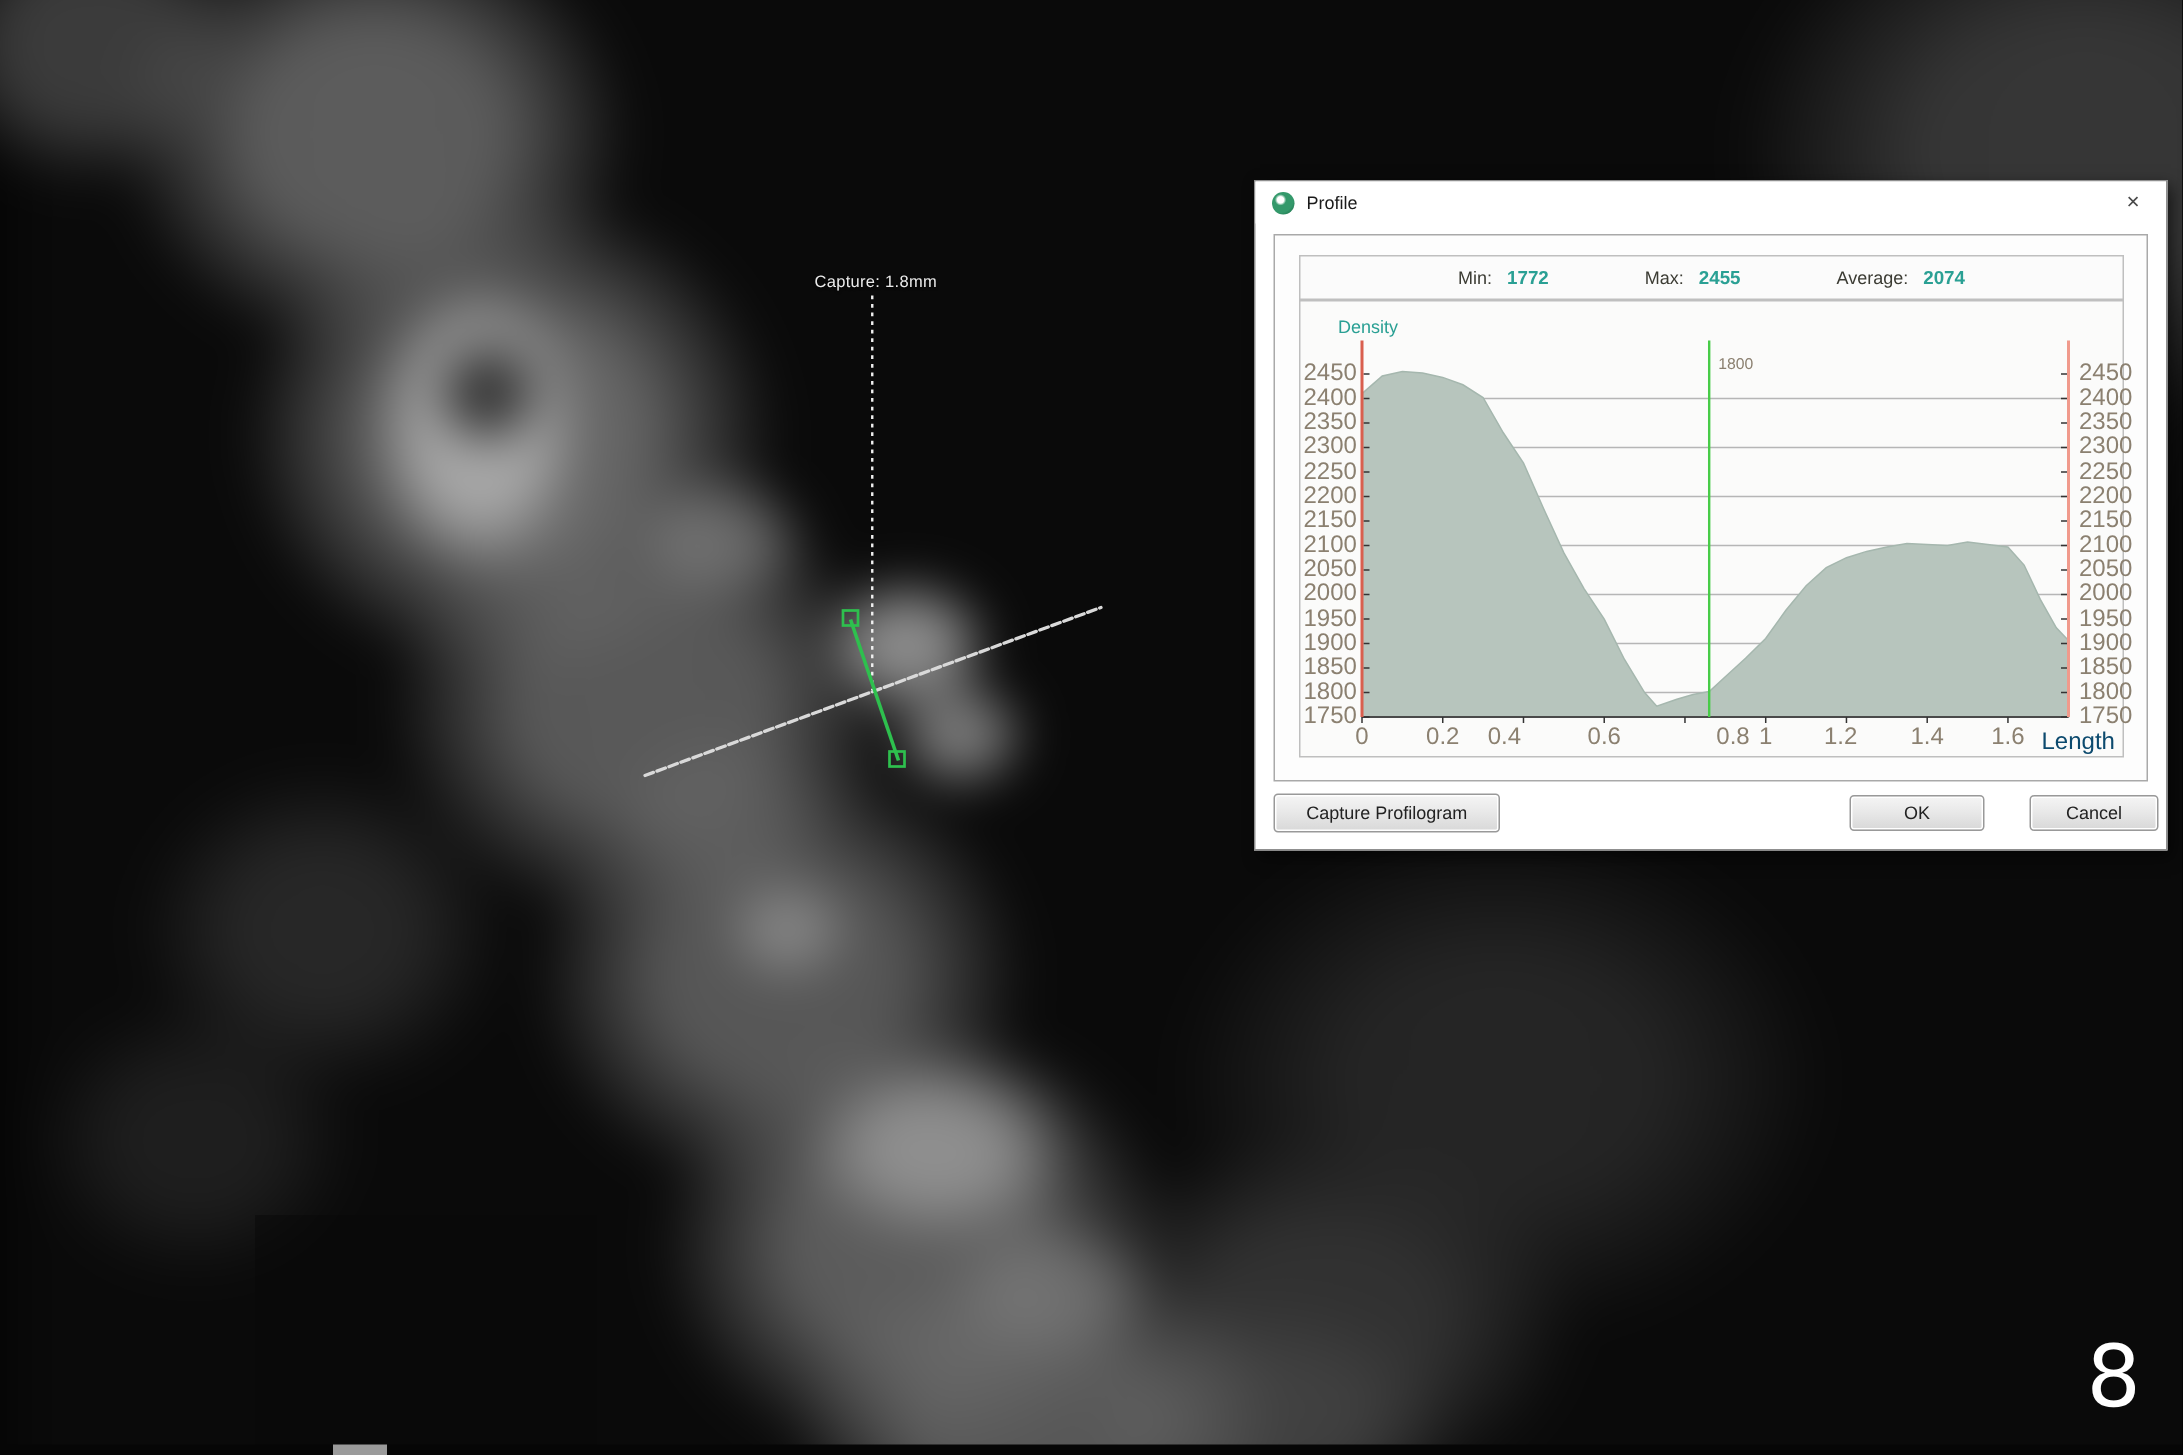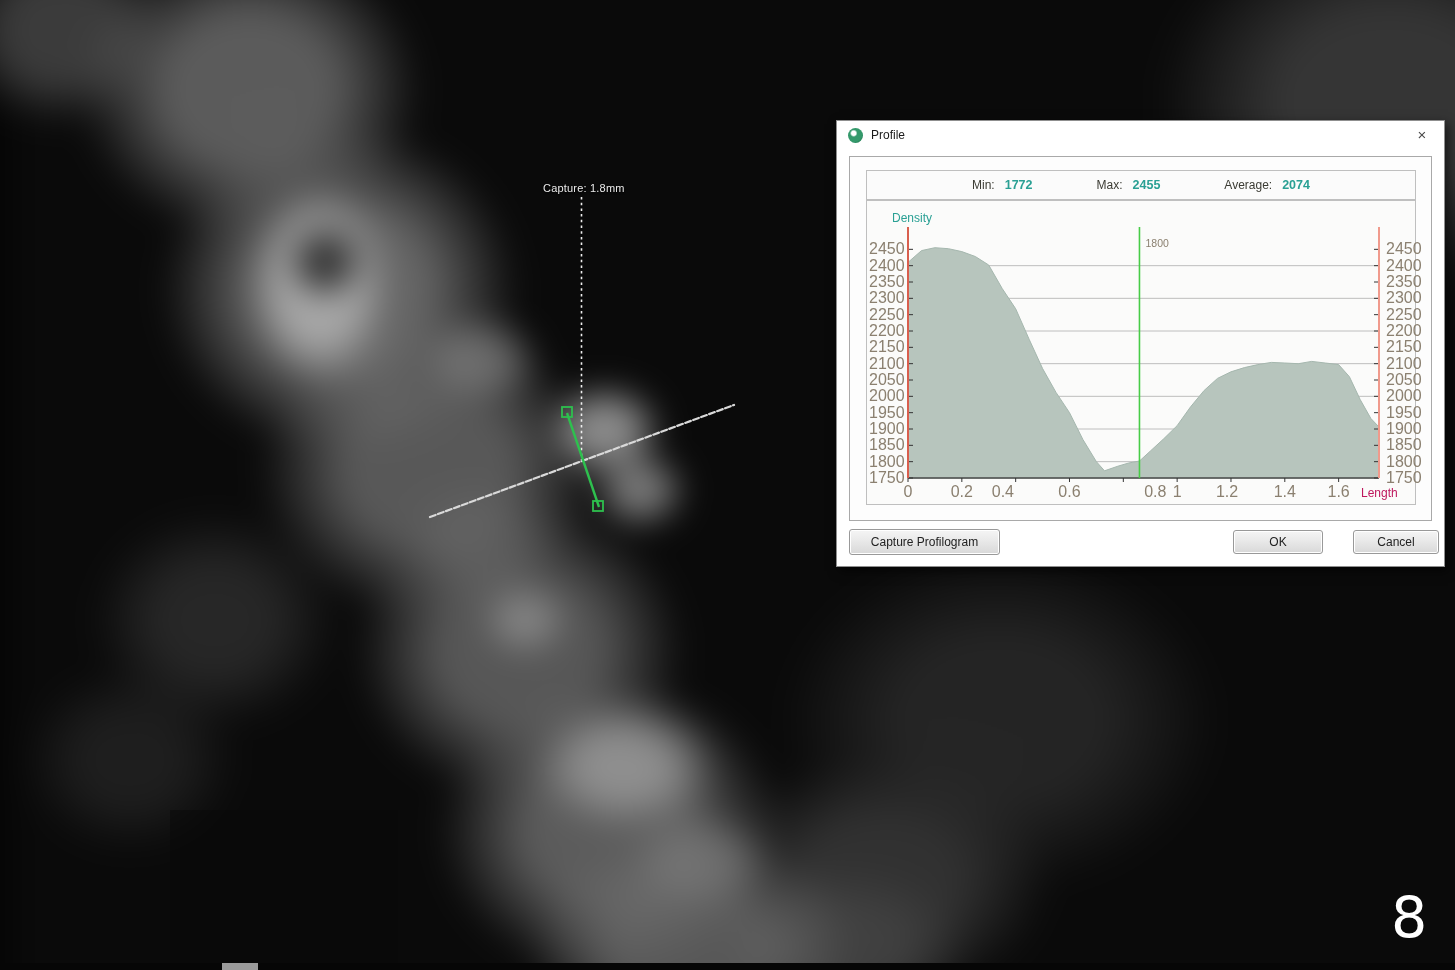--- a/index.html
+++ b/index.html
@@ -58,21 +58,21 @@
   .groupbox{position:absolute;left:12px;top:35px;width:583px;height:365px;
     border:1px solid #a9a9a9;background:#fdfdfd;box-sizing:border-box;}
   .stats-box{position:absolute;left:29px;top:49px;width:550px;height:30px;border:1px solid #bfbfbf;
     background:#fbfbfb;box-sizing:border-box;display:flex;align-items:center;justify-content:center;gap:64px;}
   .stat-group{display:flex;align-items:baseline;gap:10px;}
   .stat-label{color:#3b3b33;font-size:12px;}
   .stat-value{color:#2aa094;font-size:12.5px;font-weight:bold;}
   .chart-box{position:absolute;left:29px;top:79px;width:550px;height:305px;border:1px solid #bfbfbf;
     background:#fbfbfa;box-sizing:border-box;}
   .density-label{position:absolute;left:25px;top:10px;color:#2aa094;font-size:12px;}
-  .length-label{position:absolute;left:494px;top:285px;color:#be185d;font-size:12px;}
+  .length-label{position:absolute;left:494px;top:285px;color:#0c4a6e;font-size:16px;}
   .cursor-label{position:absolute;font-size:10.5px;color:#8b8070;}
   .tick-label{position:absolute;font-size:16px;color:#8b8070;line-height:14px;}
   .btn{position:absolute;border:1px solid #999;border-radius:3px;box-sizing:border-box;
     background:linear-gradient(#f5f5f5,#e9e9e9 45%,#d8d8d8);text-align:center;
     font-size:12px;color:#222;cursor:pointer;box-shadow:inset 0 0 0 1px #fff;}
   .btn-capture{left:12px;top:408px;width:151px;height:26px;line-height:24px;}
   .btn-ok{left:396px;top:409px;width:90px;height:24px;line-height:22px;}
   .btn-cancel{left:516px;top:409px;width:86px;height:24px;line-height:22px;}
 </style>
 </head>

